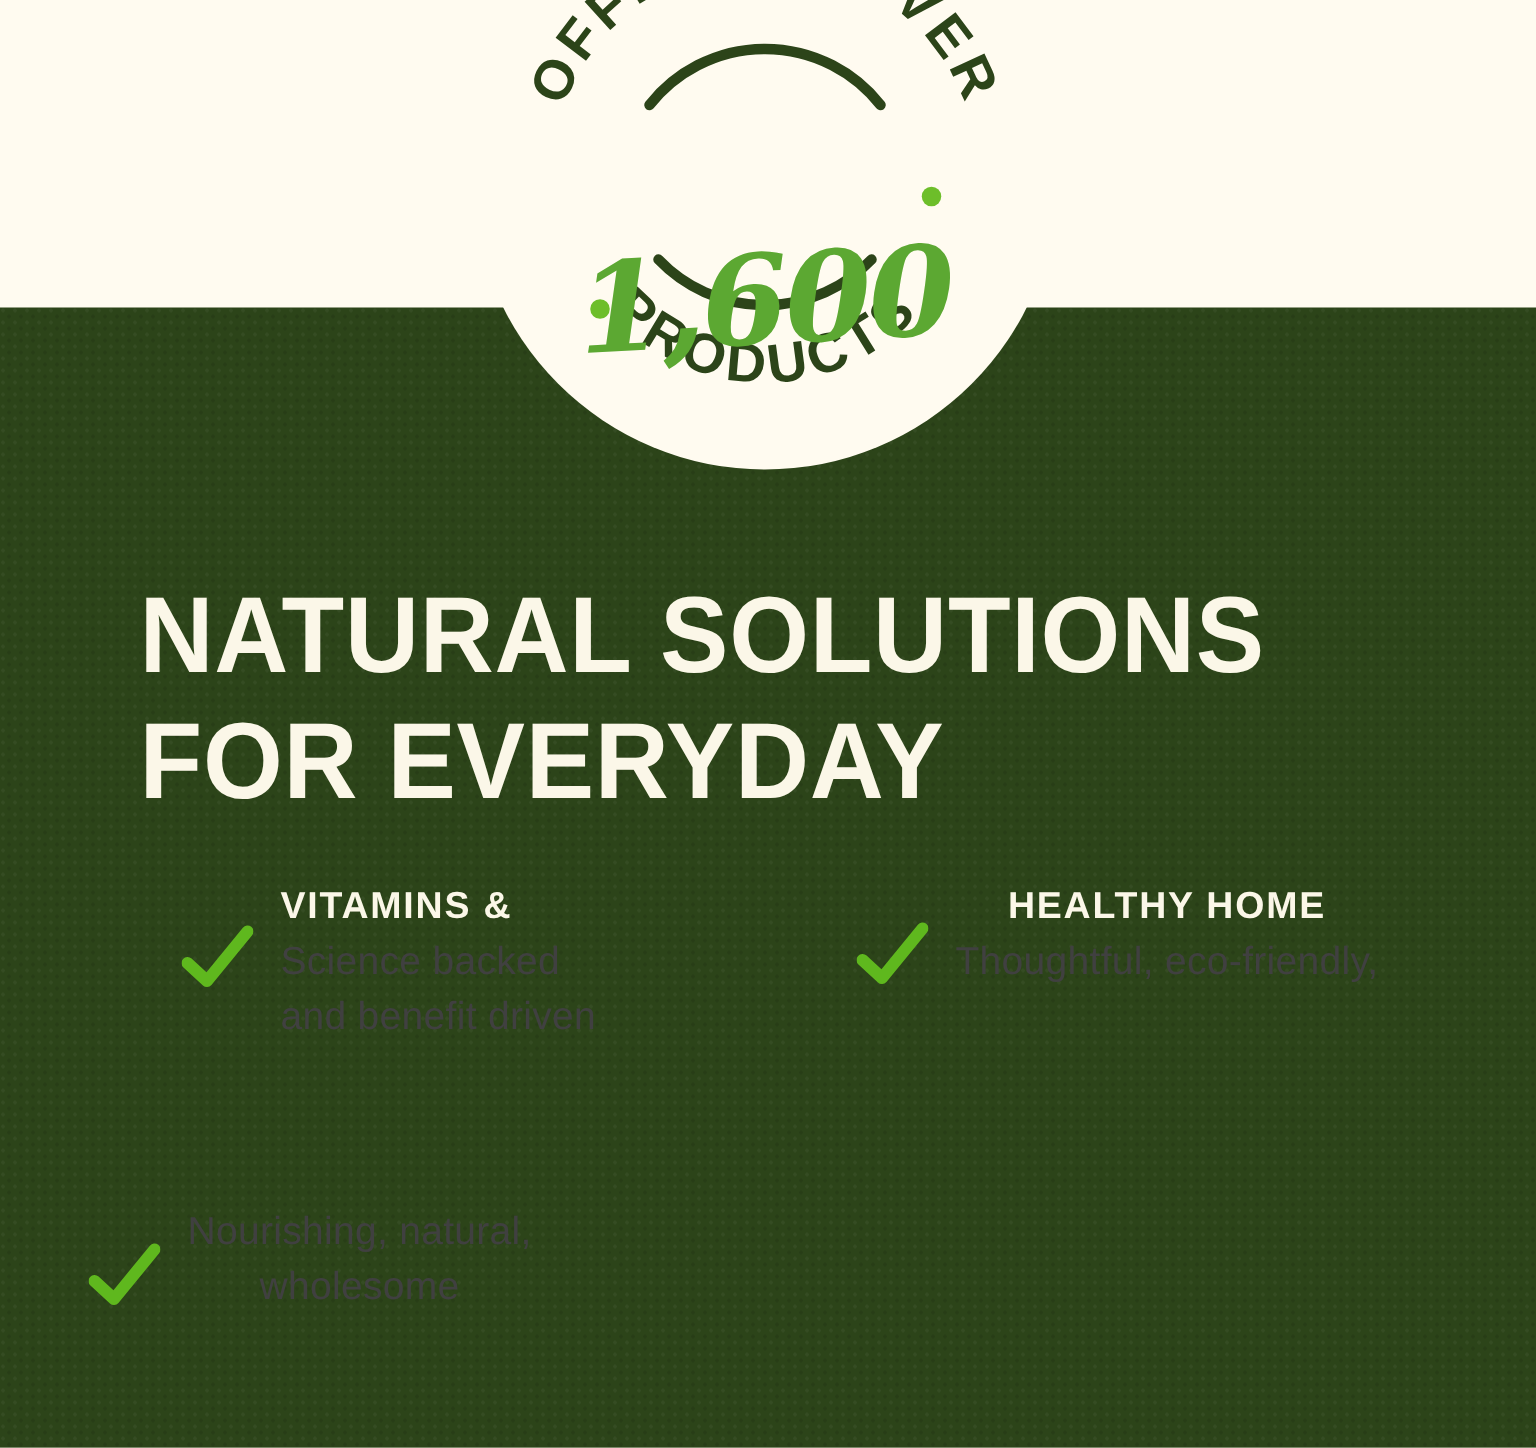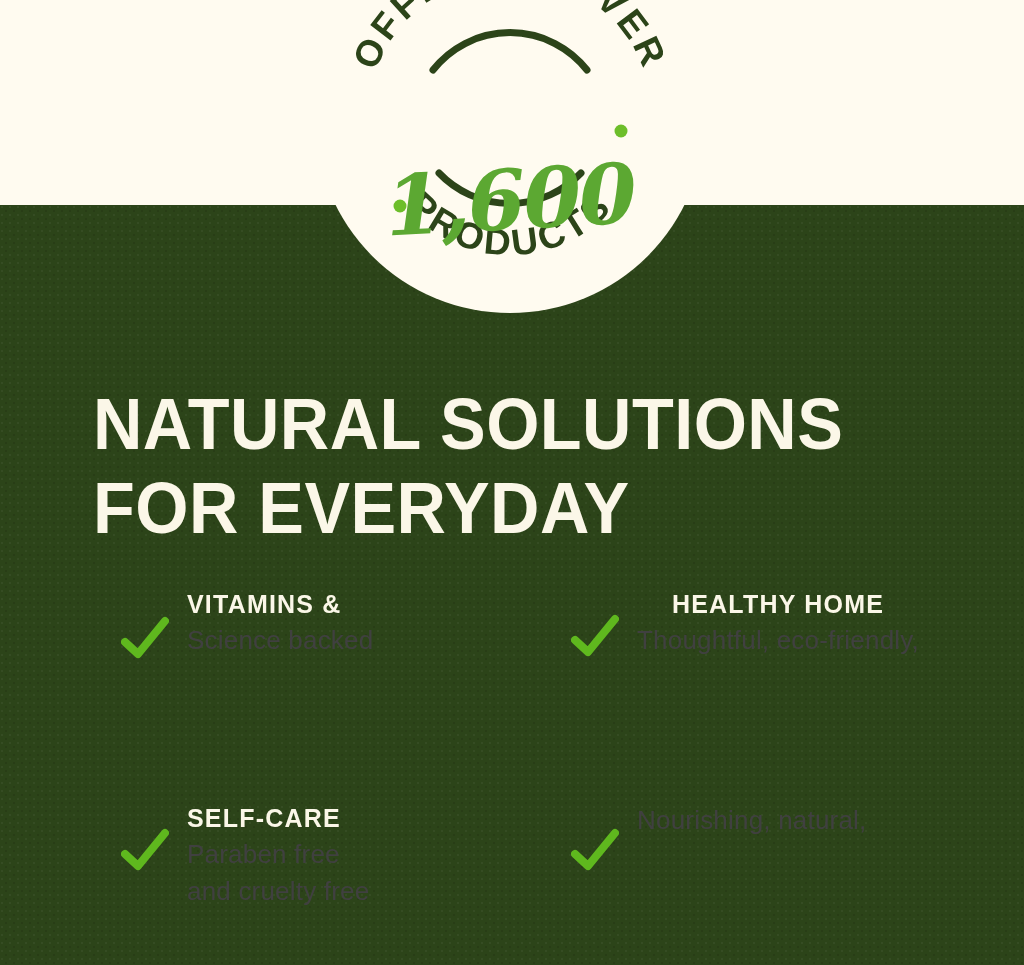--- a/index.html
+++ b/index.html
@@ -147,20 +147,21 @@
             <svg viewBox="0 0 48 48">
                 <path d="M4 26 L17 38 L44 5" fill="none" stroke="#5FB81E" stroke-width="8" stroke-linecap="round" stroke-linejoin="round"></path>
               </svg>
           </span>
           <div class="feat-text">
             <div class="feat-title">
               <div>VITAMINS &amp;</div>
             </div>
             <div class="feat-desc">
               <div>Science backed</div>
+              <div>and benefit driven</div>
             </div>
           </div>
         </div>
       </div>
 
       <div class="feat-col right">
         <div class="feat" style="min-height:200px;">
           <span class="check" style="top:26px;">
             <svg viewBox="0 0 48 48">
                 <path d="M4 26 L17 38 L44 5" fill="none" stroke="#5FB81E" stroke-width="8" stroke-linecap="round" stroke-linejoin="round"></path>
@@ -172,49 +173,32 @@
             </div>
             <div class="feat-desc">
               <div>Thoughtful, eco-friendly,</div>
             </div>
           </div>
         </div>
       </div>
     </div>
 
     <div class="feat-row" style="margin-top:14px;">
-      <div class="feat-col left">
-        <div class="feat">
-          <span class="check" style="top:26px;">
-            <svg viewBox="0 0 48 48">
-                <path d="M4 26 L17 38 L44 5" fill="none" stroke="#5FB81E" stroke-width="8" stroke-linecap="round" stroke-linejoin="round"></path>
-              </svg>
-          </span>
-          <div class="feat-text">
-            <div class="feat-title">
-              <div>SELF-CARE</div>
-            </div>
-            <div class="feat-desc">
-              <div>Paraben free</div>
-              <div>and cruelty free</div>
-            </div>
-          </div>
-        </div>
-      </div>
 
       <div class="feat-col right">
         <div class="feat">
           <span class="check" style="top:26px;">
             <svg viewBox="0 0 48 48">
                 <path d="M4 26 L17 38 L44 5" fill="none" stroke="#5FB81E" stroke-width="8" stroke-linecap="round" stroke-linejoin="round"></path>
               </svg>
           </span>
           <div class="feat-text">
             <div class="feat-desc">
               <div>Nourishing, natural,</div>
+              <div>wholesome</div>
             </div>
           </div>
         </div>
       </div>
     </div>
 
   </div>
 </div>
 
 </body></html>

